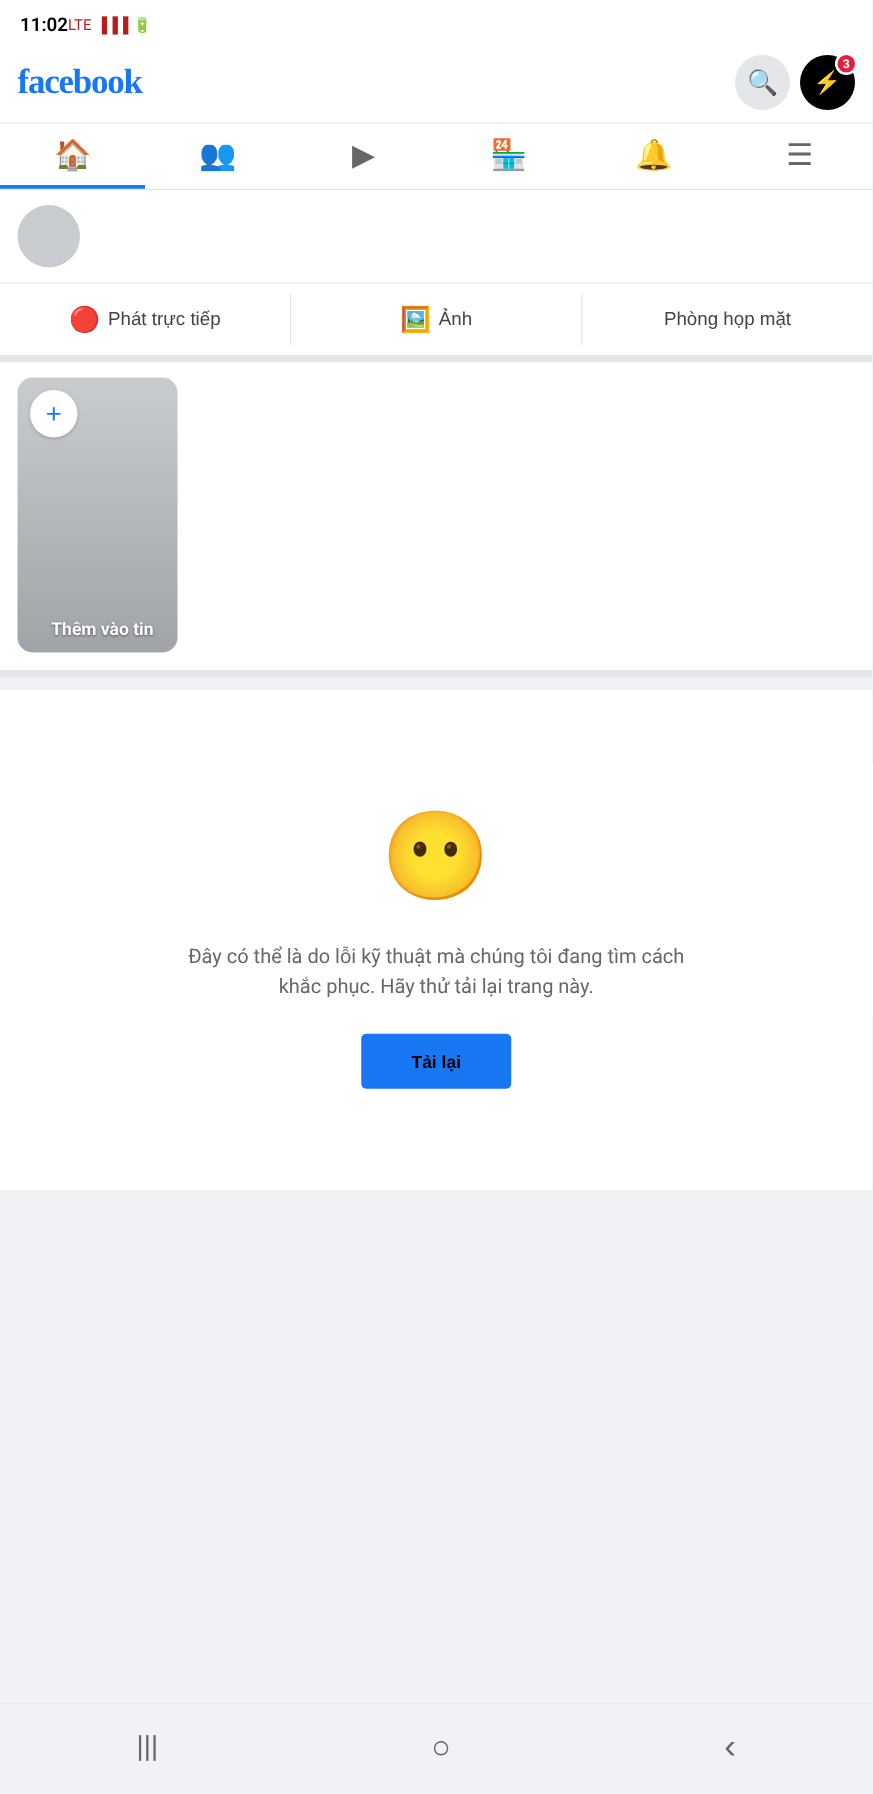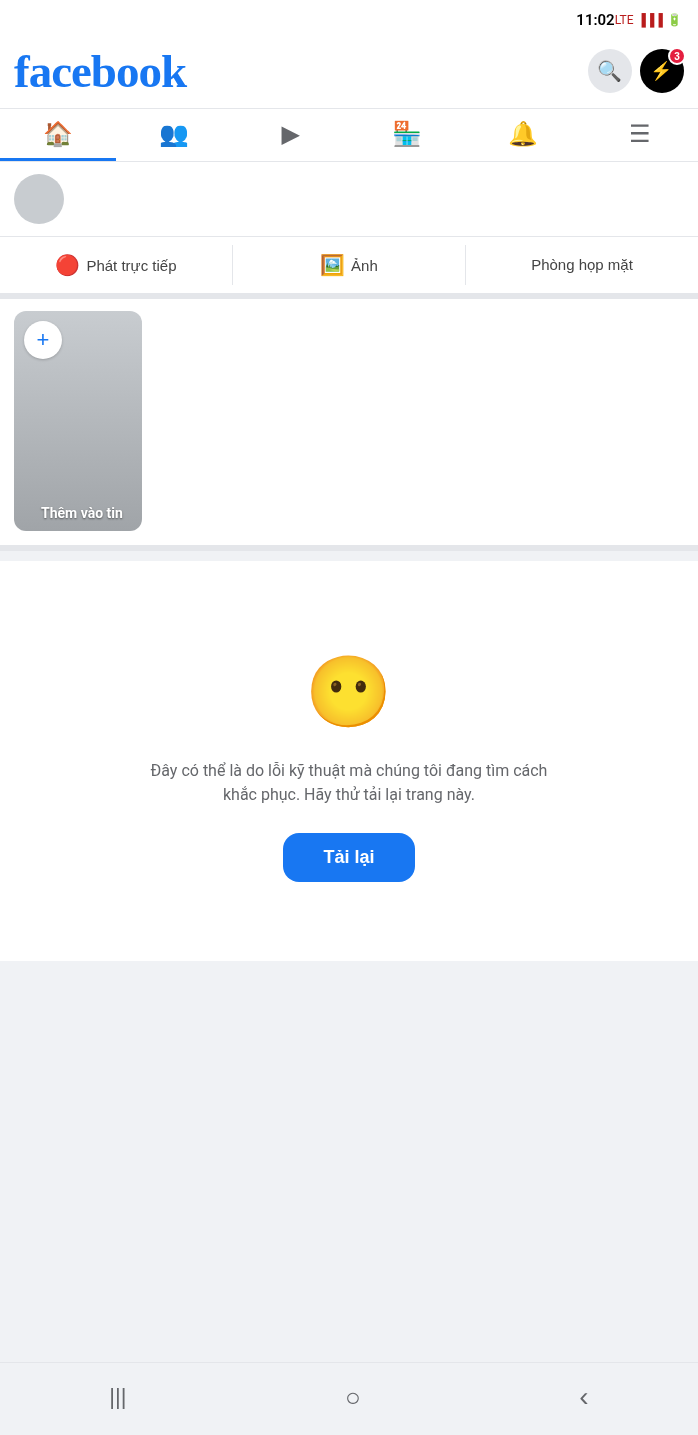--- a/index.html
+++ b/index.html
@@ -9,21 +9,21 @@
       min-height: 1435px;
       background: #f0f2f5;
       font-family: -apple-system, BlinkMacSystemFont, 'Segoe UI', Roboto, sans-serif;
       overflow-x: hidden;
     }
 
     
     .status-bar {
       background: #fff;
       display: flex;
-      justify-content: flex-end;
+      justify-content: flex-start;
       align-items: center;
       padding: 8px 16px 4px 16px;
       height: 36px;
     }
     .status-time {
       font-size: 15px;
       font-weight: 600;
       color: #000;
     }
     .status-icons {
@@ -39,21 +39,21 @@
     
     .header {
       background: #fff;
       display: flex;
       justify-content: space-between;
       align-items: center;
       padding: 8px 14px 10px 14px;
       border-bottom: 1px solid #e4e6ea;
     }
     .facebook-logo {
-      font-size: 47px;
+      font-size: 28px;
       font-weight: 700;
       color: #1877f2;
       font-family: Georgia, serif;
       letter-spacing: -1px;
     }
     .header-actions {
       display: flex;
       gap: 8px;
       align-items: center;
     }
@@ -245,25 +245,25 @@
       color: #1c1e21;
     }
     .error-desc {
       font-size: 16px;
       color: #65676b;
       line-height: 1.5;
       max-width: 400px;
     }
     .reload-btn {
       background: #1877f2;
-      color: #ffffff;
-      border: none;
-      border-radius: 16px;
+      color: #000000;
+      border: none;
+      border-radius: 4px;
       padding: 14px 40px;
-      font-size: 18px;
+      font-size: 14px;
       font-weight: 600;
       cursor: pointer;
       margin-top: 10px;
     }
 
     
     .bottom-bar {
       background: #f0f2f5;
       display: flex;
       justify-content: space-around;

